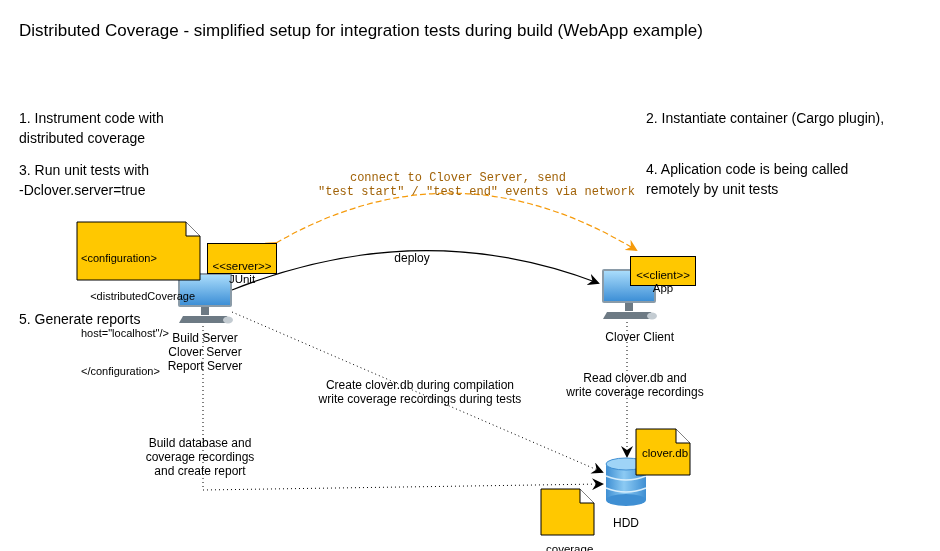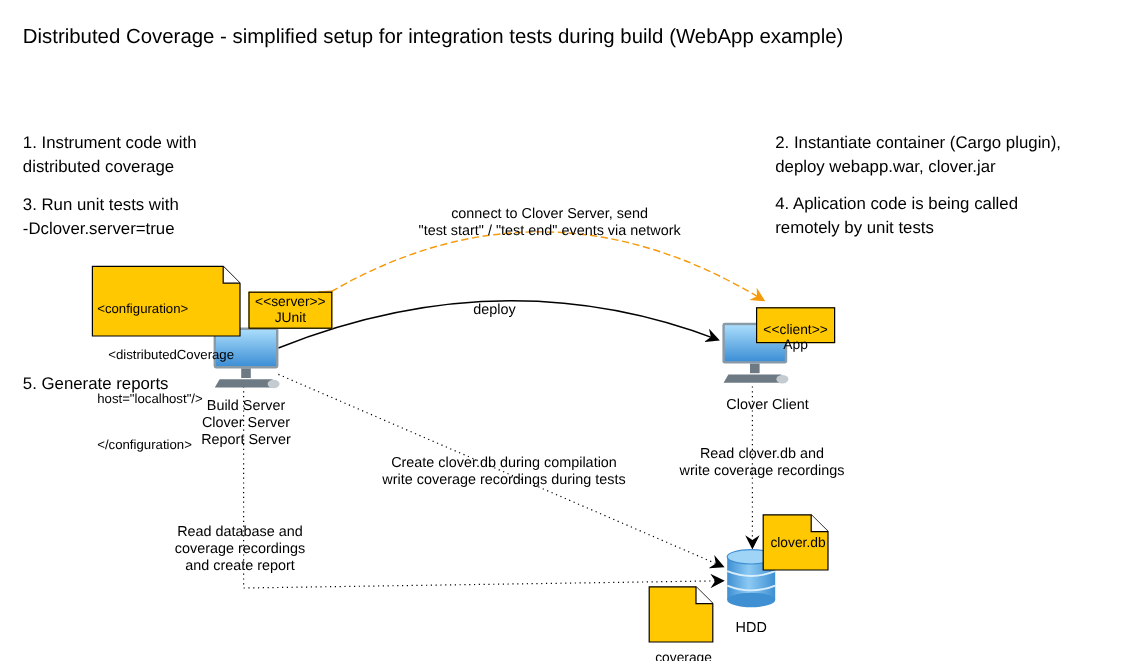--- a/index.html
+++ b/index.html
@@ -2,21 +2,21 @@
 <html><head>
 <meta charset="utf-8">
 <style>
   html, body { margin: 0; padding: 0; background: #ffffff; }
   body { width: 940px; height: 551px; position: relative; overflow: hidden;
          font-family: "Liberation Sans", sans-serif; color: #000; }
   .abs { position: absolute; }
   .title { left: 19px; top: 21px; font-size: 17px; white-space: nowrap; }
   .step { font-size: 14px; line-height: 20px; white-space: nowrap; }
   .lbl { font-size: 12px; line-height: 14px; text-align: center; white-space: nowrap; }
-  .orange { color: #000000; }
+  .orange { color: #a16207; font-family: Liberation Mono, monospace; }
   .stereo { background: #ffc800; border: 1px solid #000; font-size: 11.5px; line-height: 13px;
             text-align: center; box-sizing: border-box; }
   svg.layer { position: absolute; left: 0; top: 0; }
 </style>
 </head>
 <body>
 
 <svg class="layer" width="940" height="551">
   <defs>
     <marker id="arrOrange" markerWidth="12" markerHeight="12" refX="10" refY="6" orient="auto" markerUnits="userSpaceOnUse">
@@ -91,21 +91,20 @@
 <div class="abs step" style="left:19px; top:108px;">
   <div>1. Instrument code with</div>
   <div>distributed coverage</div>
 </div>
 <div class="abs step" style="left:19px; top:160px;">
   <div>3. Run unit tests with</div>
   <div>-Dclover.server=true</div>
 </div>
 <div class="abs step" style="left:646px; top:108px;">
   <div>2. Instantiate container (Cargo plugin),</div>
-  <div>deploy webapp.war, clover.jar</div>
 </div>
 <div class="abs step" style="left:646px; top:159px;">
   <div>4. Aplication code is being called</div>
   <div>remotely by unit tests</div>
 </div>
 <div class="abs step" style="left:19px; top:309px;">5. Generate reports</div>
 
 <div class="abs lbl orange" style="left:318px; top:171px; width:280px;">
   <div>connect to Clover Server, send</div>
   <div>"test start" / "test end" events via network</div>
@@ -113,21 +112,21 @@
 
 <div class="abs lbl" style="left:380px; top:251px; width:64px;">deploy</div>
 
 <div class="abs" style="left:81px; top:227px; font-size:11px; line-height:12.5px; white-space:pre;">
   <div>&lt;configuration&gt;</div>
   <div>   &lt;distributedCoverage</div>
   <div>host="localhost"/&gt;</div>
   <div>&lt;/configuration&gt;</div>
 </div>
 
-<div class="abs stereo" style="left:207px; top:243px; width:70px; height:31px; padding-top:2px;">
+<div class="abs stereo" style="left:207px; top:243px; width:70px; height:31px; padding-top:16px;">
   <div>&lt;&lt;server&gt;&gt;</div>
   <div>JUnit</div>
 </div>
 
 <div class="abs stereo" style="left:630px; top:256px; width:66px; height:30px; padding-top:12px;">
   <div>&lt;&lt;client&gt;&gt;</div>
   <div>App</div>
 </div>
 
 <div class="abs lbl" style="left:158px; top:331px; width:94px;">
@@ -142,21 +141,21 @@
   <div>Create clover.db during compilation</div>
   <div>write coverage recordings during tests</div>
 </div>
 
 <div class="abs lbl" style="left:560px; top:371px; width:150px;">
   <div>Read clover.db and</div>
   <div>write coverage recordings</div>
 </div>
 
 <div class="abs lbl" style="left:140px; top:436px; width:120px;">
-  <div>Read database and</div>
+  <div>Build database and</div>
   <div>coverage recordings</div>
   <div>and create report</div>
 </div>
 
 <div class="abs" style="left:642px; top:447px; font-size:11.5px;">clover.db</div>
 
 <div class="abs" style="left:546px; top:507px; font-size:11.5px; line-height:13px;margin-top:36px;">
   <div>coverage</div>
   <div>report</div>
 </div>

